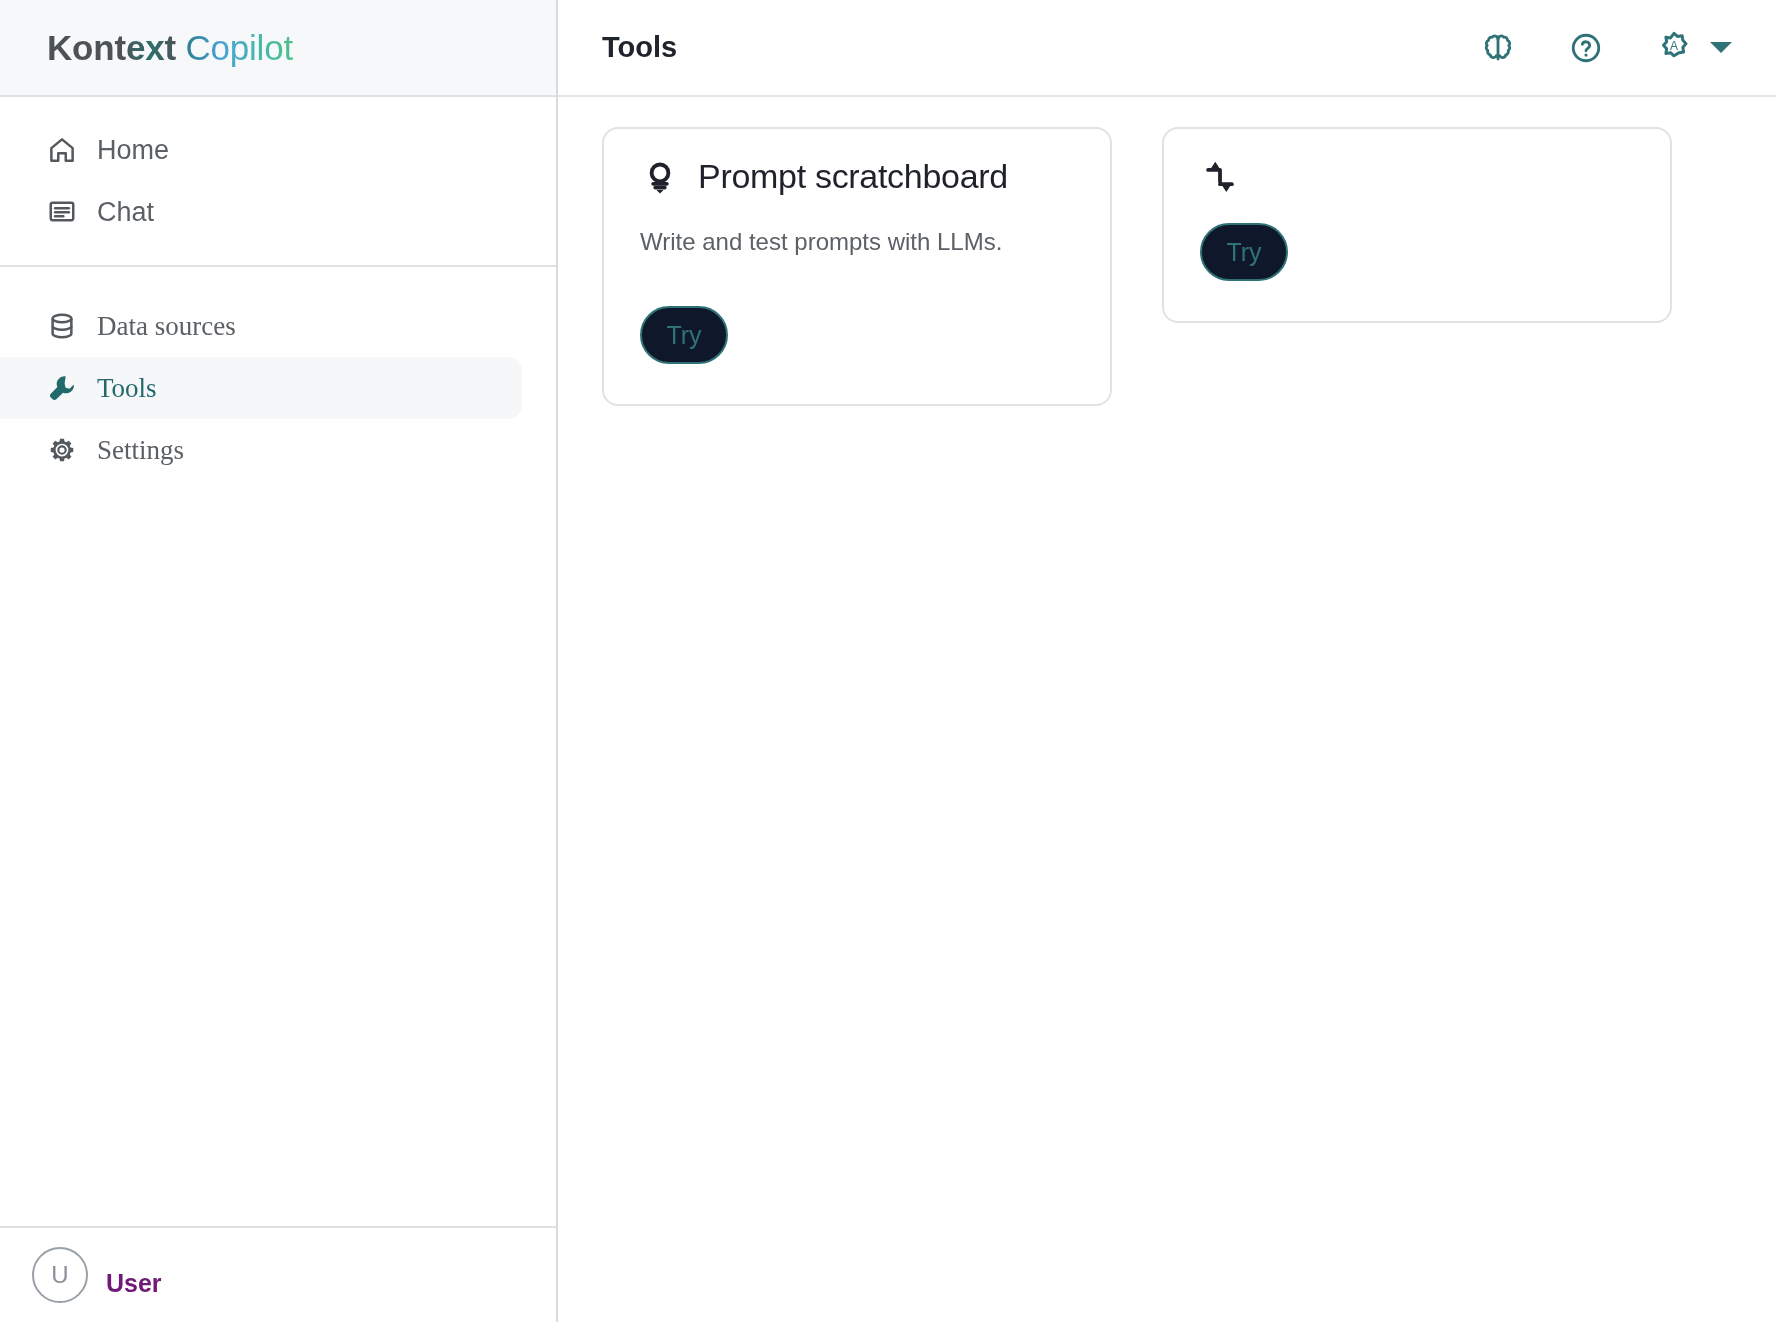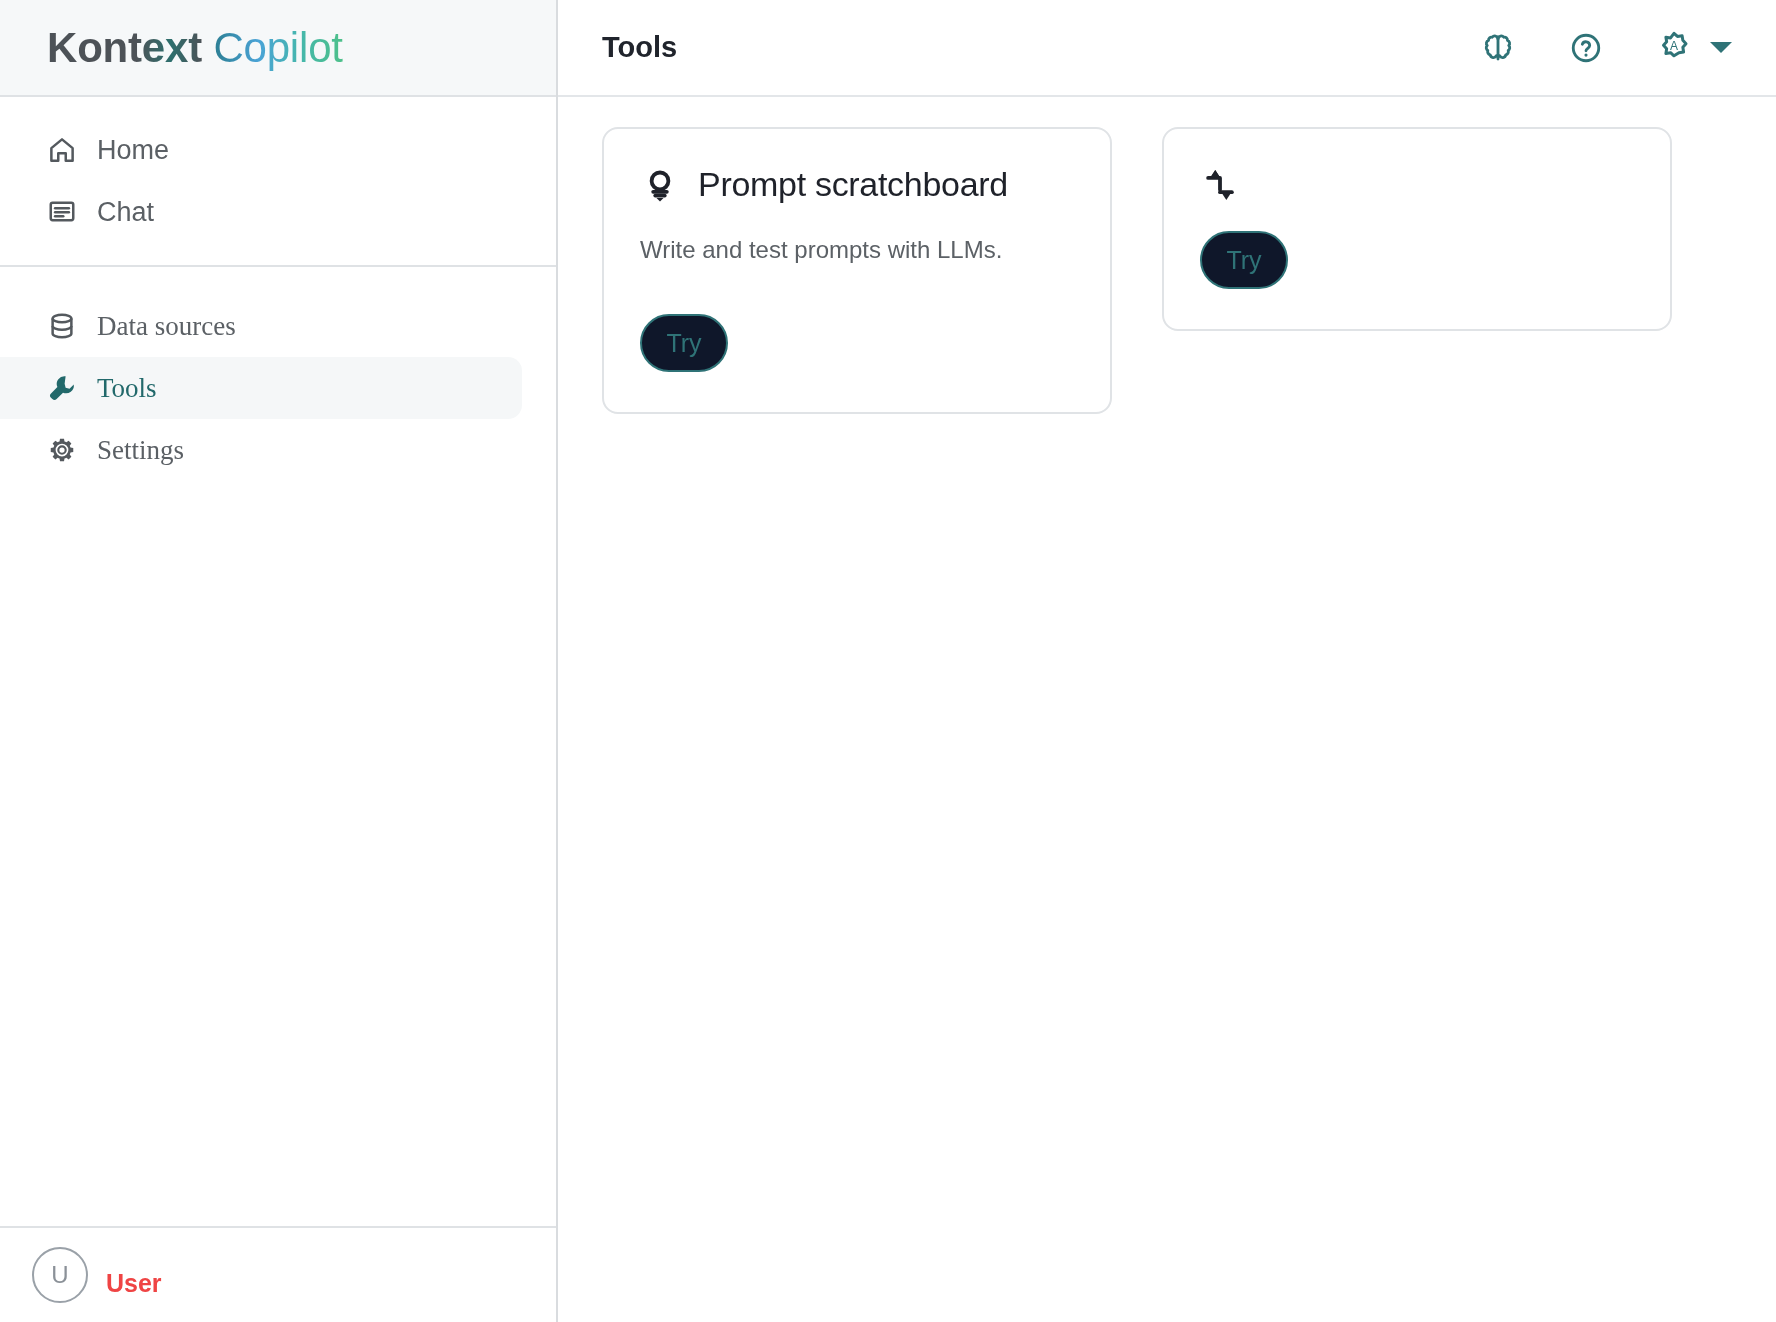--- a/index.html
+++ b/index.html
@@ -34,21 +34,21 @@
     height: 97px;
     flex: 0 0 97px;
     background: #f6f8f9;
     border-bottom: 2px solid #dfe2e5;
     display: flex;
     align-items: center;
     padding-left: 47px;
   }
 
   .logo {
-    font-size: 42px;
+    font-size: 35px;
     letter-spacing: -0.2px;
     white-space: nowrap;
   }
   .logo-kontext {
     font-weight: bold;
     background: linear-gradient(90deg, #4d5257 0%, #4d5257 58%, #2d6f6d 80%, #4d5257 100%);
     -webkit-background-clip: text;
     background-clip: text;
     color: transparent;
   }
@@ -110,21 +110,21 @@
     width: 56px; height: 56px;
     border-radius: 50%;
     border: 2px solid #9aa1a8;
     display: flex; align-items: center; justify-content: center;
     color: #8b9198;
     font-size: 24px;
   }
   .user-name {
     font-size: 25px;
     font-weight: bold;
-    color: #ef4444;
+    color: #701a75;
     margin-top: 16px;
   }
 
   
   .main {
     flex: 1 1 auto;
     display: flex;
     flex-direction: column;
     background: #ffffff;
     min-width: 0;
@@ -175,21 +175,21 @@
     gap: 50px;
     flex-wrap: wrap;
     align-content: flex-start;
   }
 
   .card {
     width: 510px;
     border: 2px solid #e0e3e6;
     border-radius: 16px;
     background: #ffffff;
-    padding: 36px 36px 40px 36px;
+    padding: 28px 36px 40px 36px;
   }
 
   .card-head {
     display: flex;
     align-items: center;
     gap: 18px;
     margin-bottom: 26px;
   }
   .card-icon {
     width: 40px; height: 40px;

